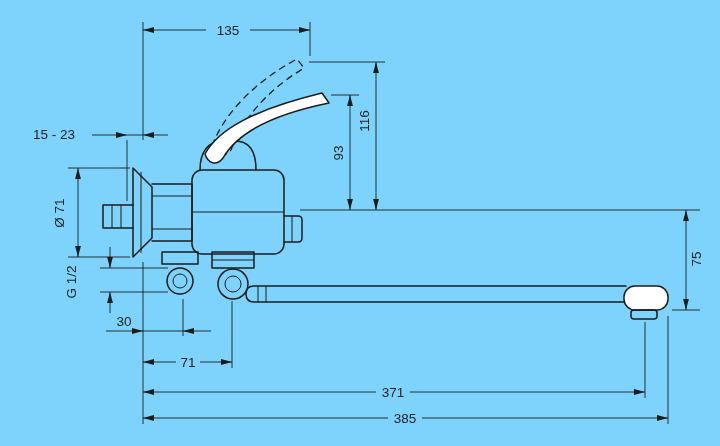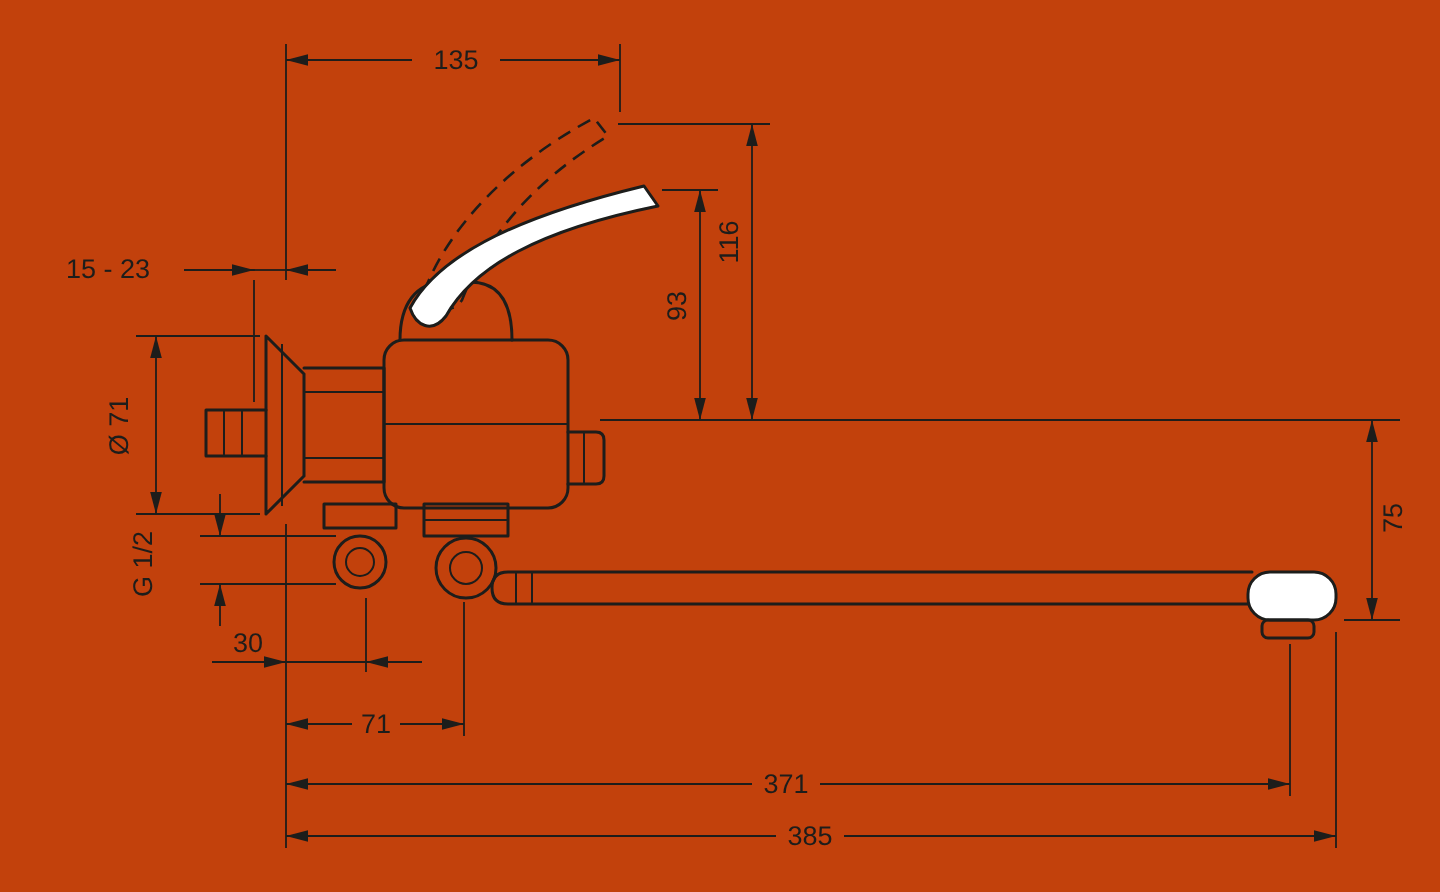--- a/index.html
+++ b/index.html
@@ -1,16 +1,16 @@
 <!DOCTYPE html>
 <html><head>
 <meta charset="utf-8">
 <style>
   html,body{margin:0;padding:0;background:#ffffff;}
-  .stage{position:relative;width:720px;height:446px;background:#c2410c;overflow:hidden;}
+  .stage{position:relative;width:720px;height:446px;background:#7dd3fc;overflow:hidden;}
   svg{display:block;}
   .obj{fill:none;stroke:#1d1d1b;stroke-width:1.5;stroke-linecap:round;stroke-linejoin:round;}
   .thin{fill:none;stroke:#1d1d1b;stroke-width:1;}
   .dash{fill:none;stroke:#1d1d1b;stroke-width:1.3;stroke-dasharray:7 4.5;stroke-linejoin:round;}
   .dim{fill:none;stroke:#1d1d1b;stroke-width:0.9;}
   .dimtext{font-family:"Liberation Sans",sans-serif;font-size:13.5px;fill:#1d1d1b;}
   .whitefill{fill:#ffffff;}
 </style>
 </head>
 <body>

